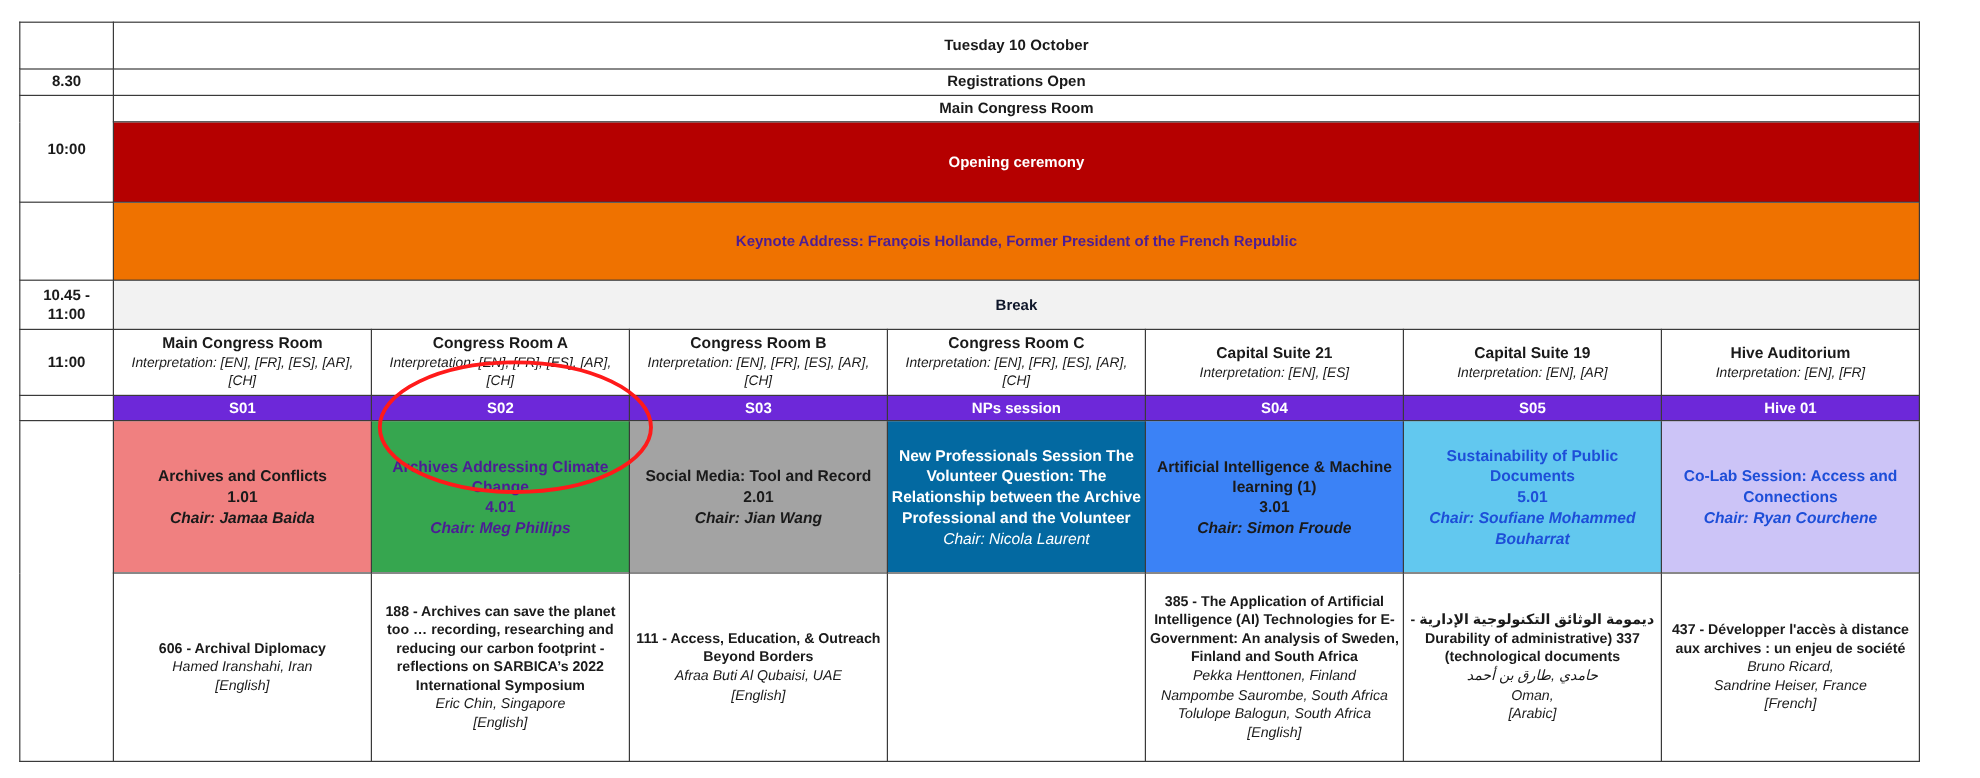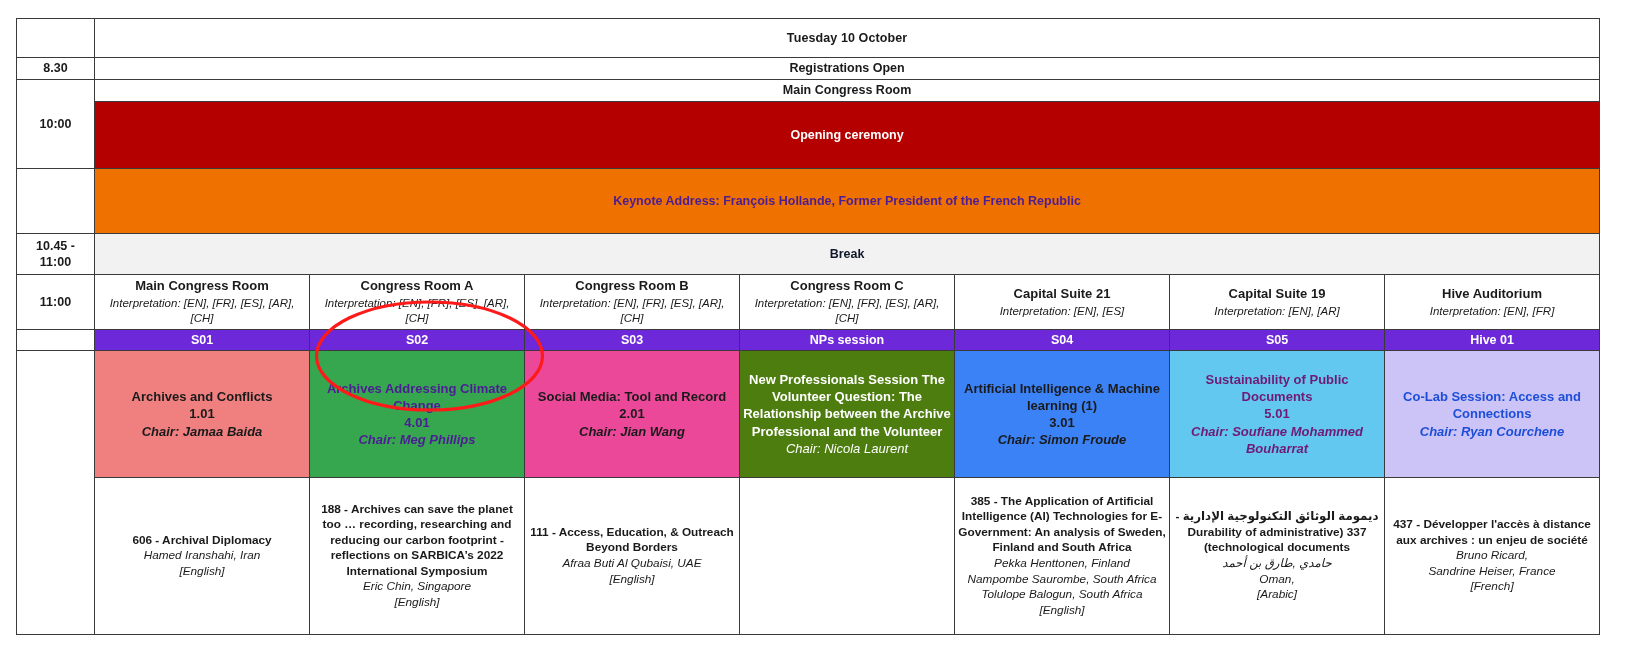--- a/index.html
+++ b/index.html
@@ -179,38 +179,38 @@
           <span class="sess-num">1.01</span>
           <span class="sess-chair">Chair: Jamaa Baida</span>
         </td>
 
         <td class="sess-cell" id="sess1" style="background: rgb(54, 166, 79); color: #4c1d95;">
           <span class="sess-title">Archives Addressing Climate Change</span>
           <span class="sess-num">4.01</span>
           <span class="sess-chair">Chair: Meg Phillips</span>
         </td>
 
-        <td class="sess-cell" id="sess2" style="background: #ec4899; color: rgb(26, 26, 26);">
+        <td class="sess-cell" id="sess2" style="background: #a3a3a3; color: rgb(26, 26, 26);">
           <span class="sess-title">Social Media: Tool and Record</span>
           <span class="sess-num">2.01</span>
           <span class="sess-chair">Chair: Jian Wang</span>
         </td>
 
-        <td class="sess-cell" id="sess3" style="background: #4d7c0f; color: rgb(255, 255, 255); text-align: center;">
+        <td class="sess-cell" id="sess3" style="background: #0369a1; color: rgb(255, 255, 255); text-align: center;">
           <span class="sess-title">New Professionals Session The Volunteer Question: The Relationship between the Archive Professional and the Volunteer</span>
           <span class="sess-chair" style="font-weight:normal;">Chair: Nicola Laurent</span>
         </td>
 
         <td class="sess-cell" id="sess4" style="background: #3b82f6; color: rgb(26, 26, 26);">
           <span class="sess-title">Artificial Intelligence &amp; Machine learning (1)</span>
           <span class="sess-num">3.01</span>
           <span class="sess-chair">Chair: Simon Froude</span>
         </td>
 
-        <td class="sess-cell" id="sess5" style="background: rgb(98, 200, 239); color: #701a75;">
+        <td class="sess-cell" id="sess5" style="background: rgb(98, 200, 239); color: #1d4ed8;">
           <span class="sess-title">Sustainability of Public Documents</span>
           <span class="sess-num">5.01</span>
           <span class="sess-chair">Chair: Soufiane Mohammed Bouharrat</span>
         </td>
 
         <td class="sess-cell" id="sess6" style="background: rgb(204, 196, 247); color: #1d4ed8;">
           <span class="sess-title">Co-Lab Session: Access and Connections</span>
           <span class="sess-chair">Chair: Ryan Courchene</span>
         </td>
       </tr>

